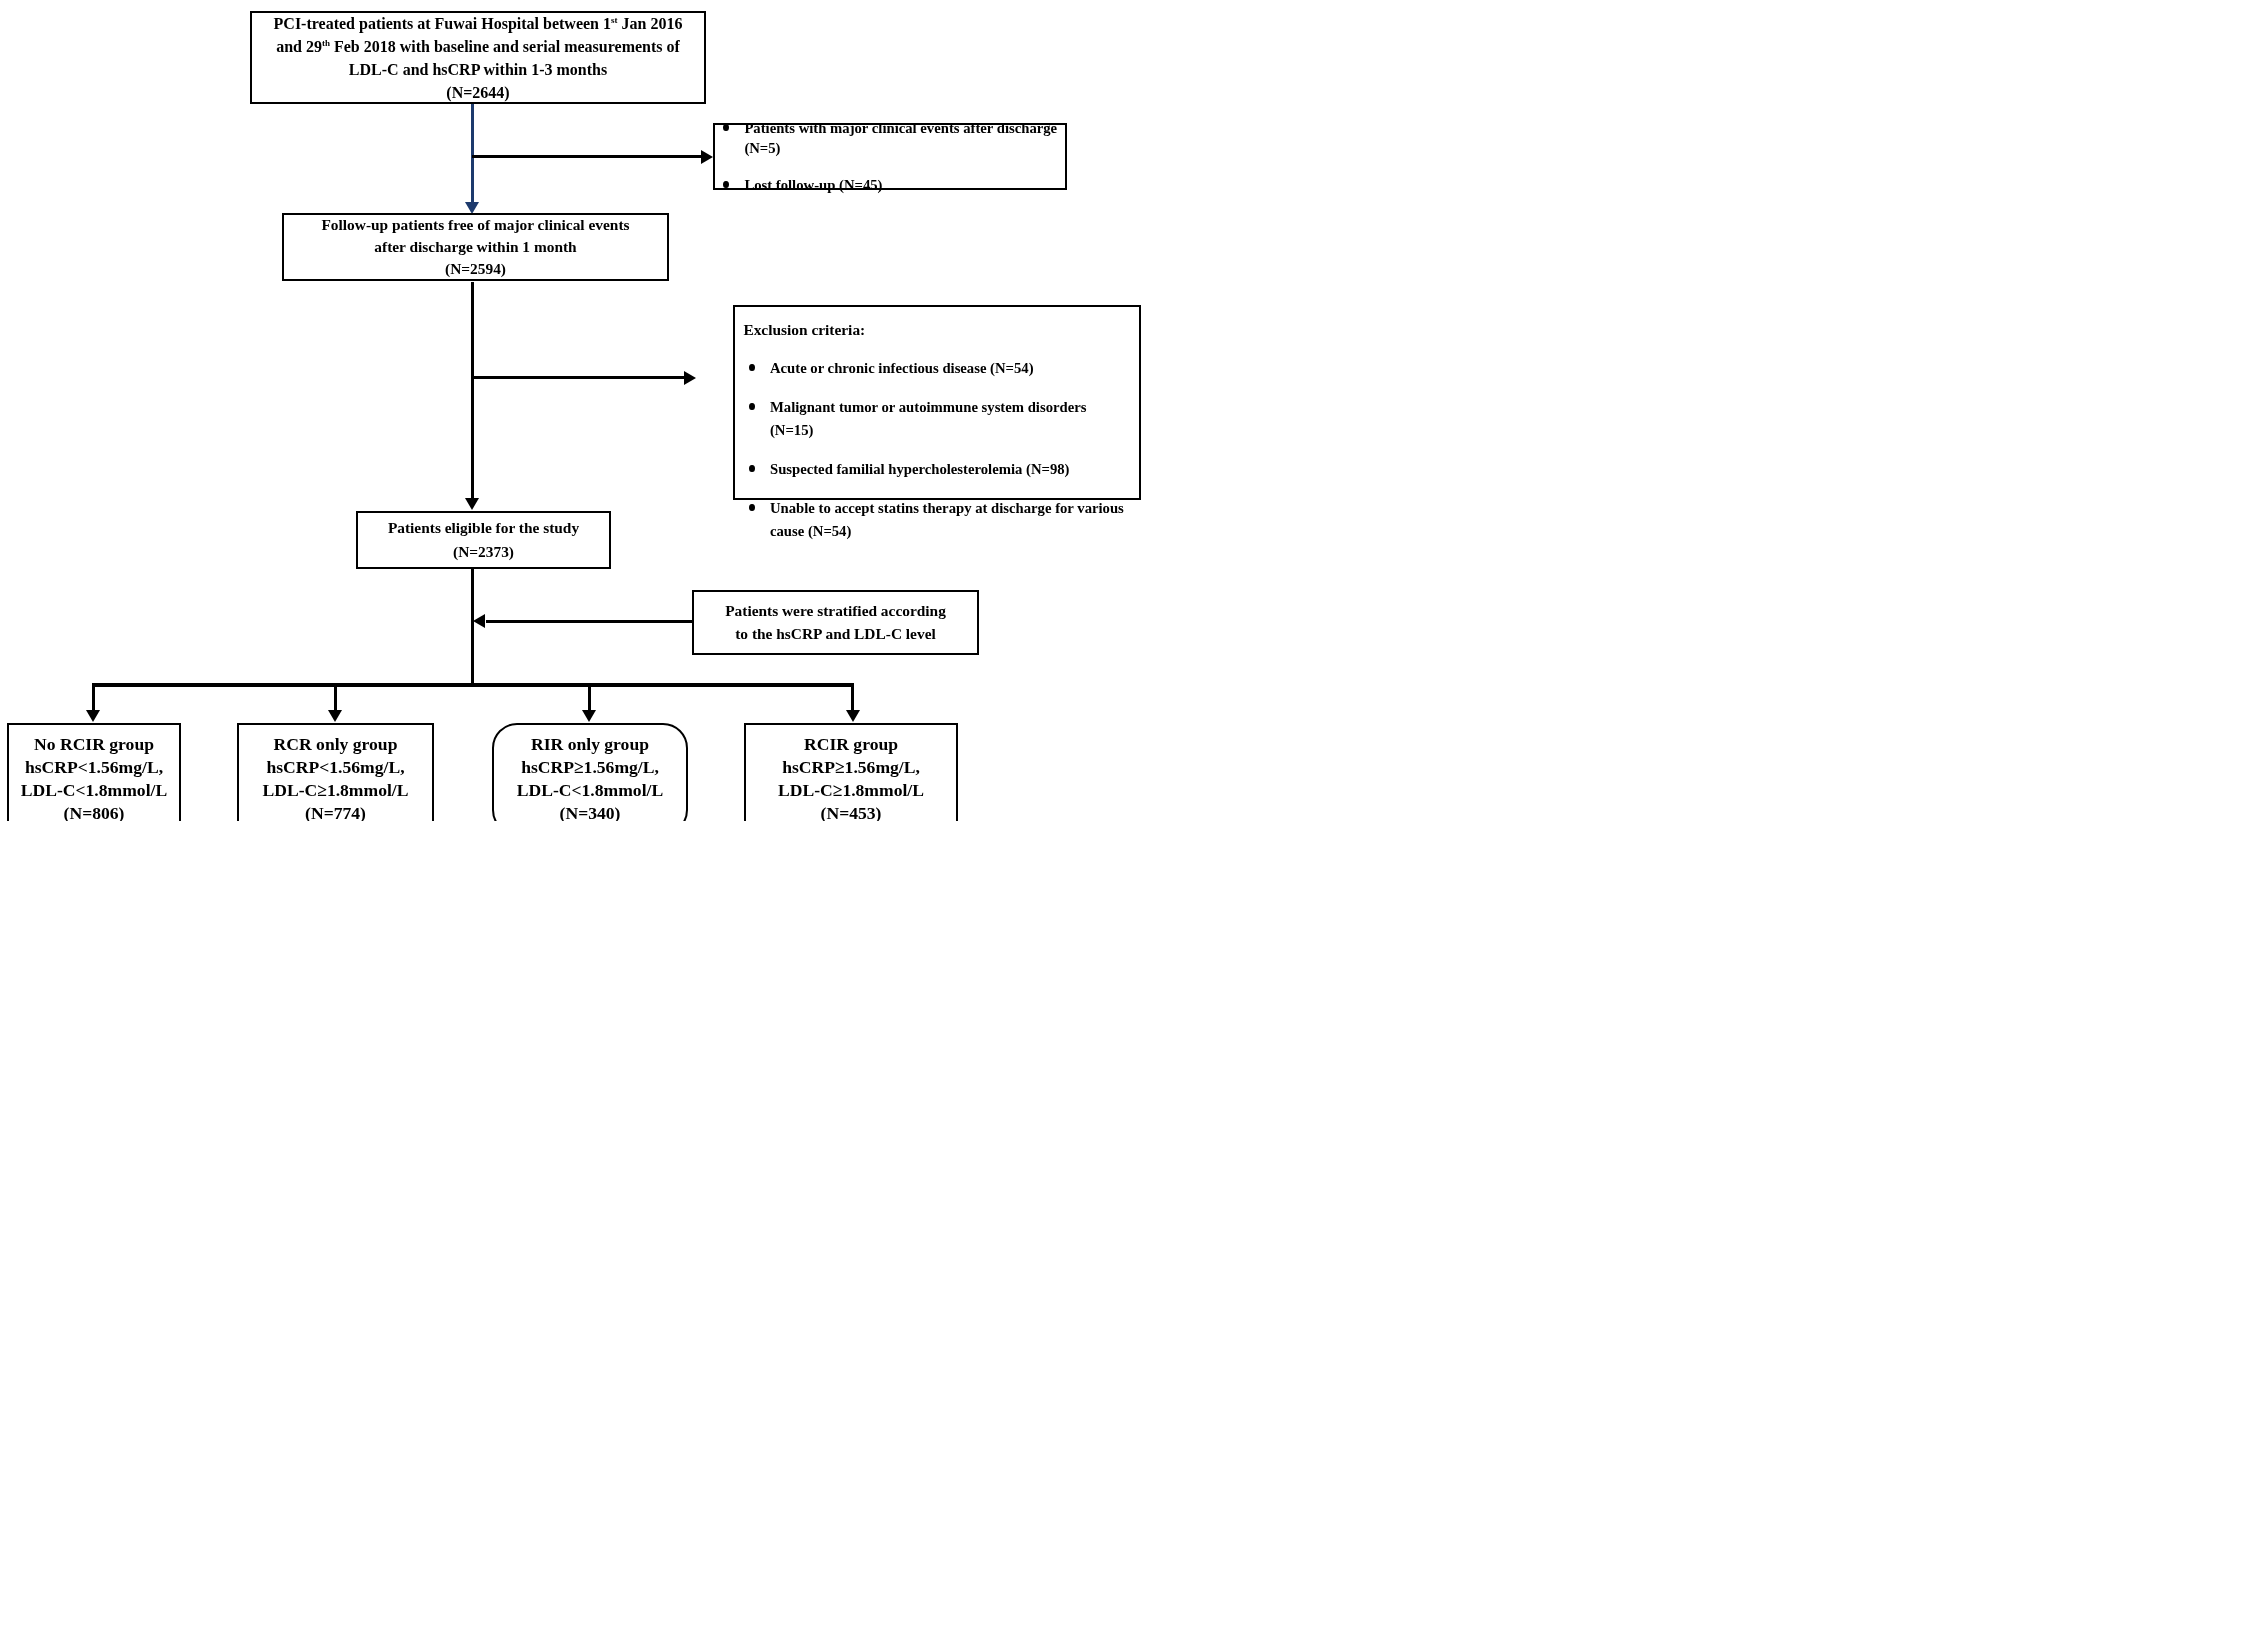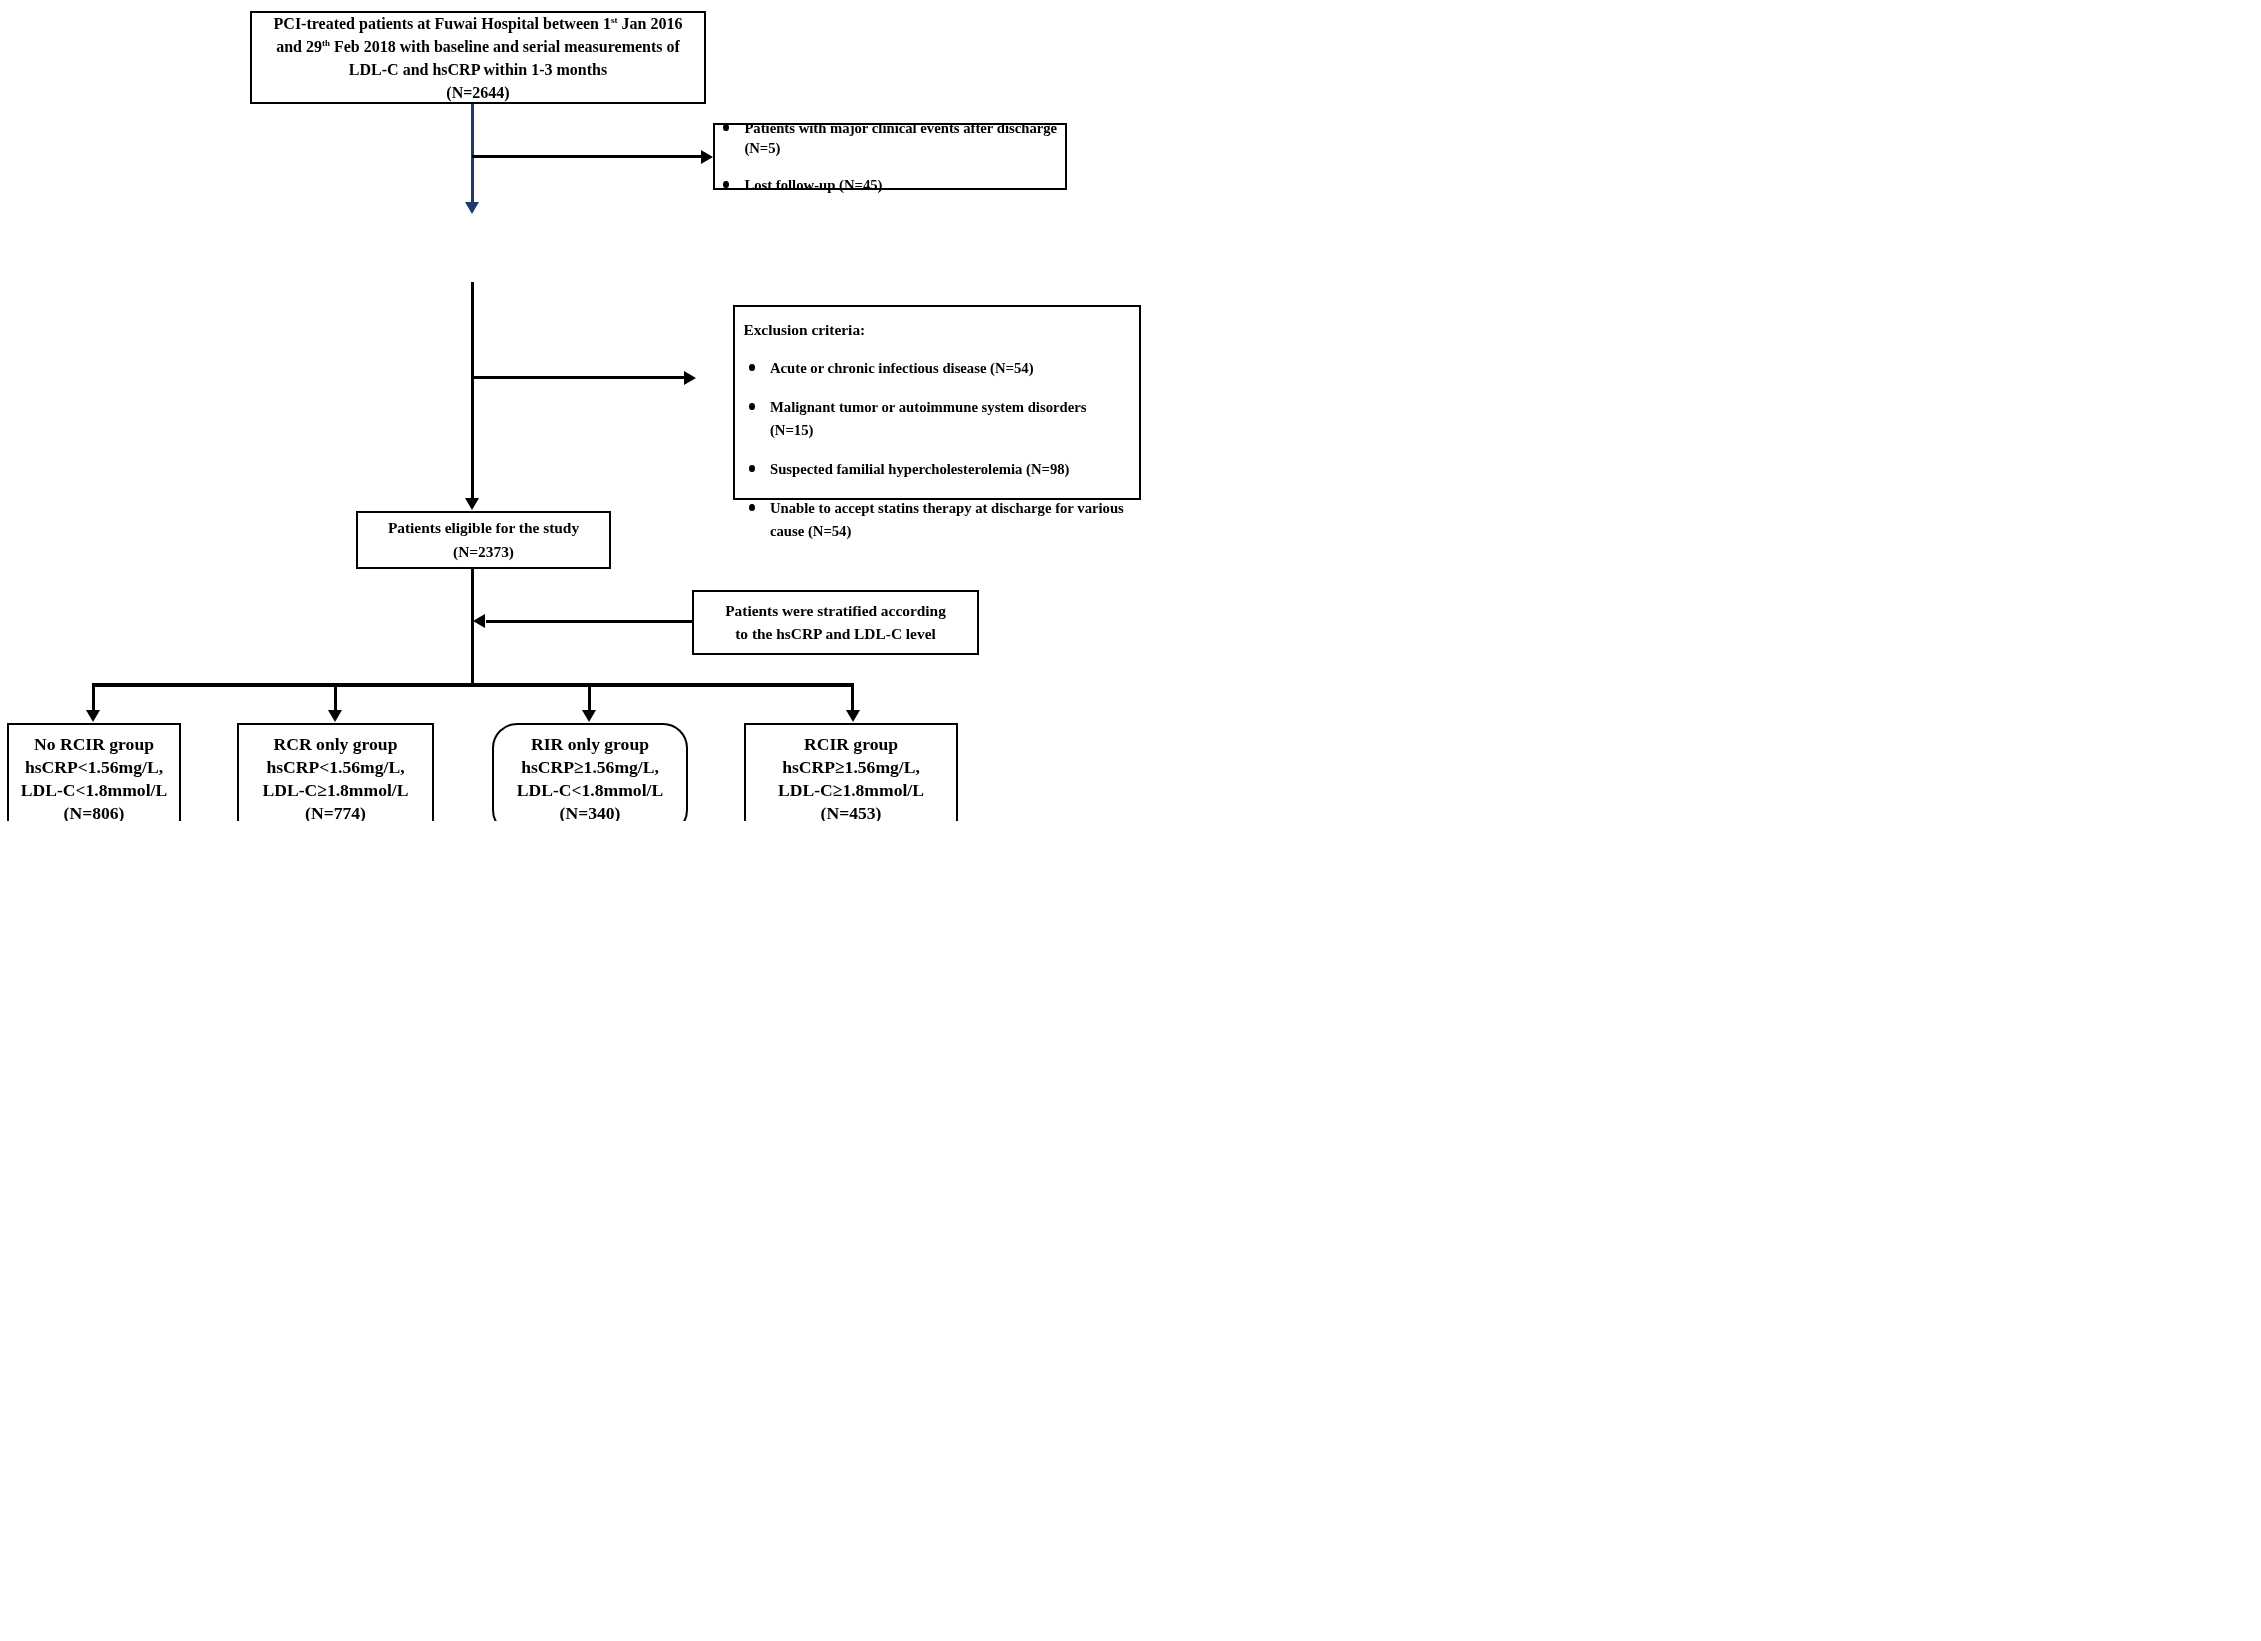--- a/index.html
+++ b/index.html
@@ -106,20 +106,25 @@
     <div class="li">
       <span class="dot"></span>
       <span class="li-text">Patients with major clinical events after discharge (N=5)</span>
     </div>
     <div class="li">
       <span class="dot"></span>
       <span class="li-text">Lost follow-up (N=45)</span>
     </div>
   </div>
 
+  <div class="box follow-box">
+    <div>Follow-up patients free of major clinical events</div>
+    <div>after discharge within 1 month</div>
+    <div>(N=2594)</div>
+  </div>
 
   <div class="box thin left-align excl-box">
     <div class="excl-heading">Exclusion criteria:</div>
     <div class="li">
       <span class="dot"></span>
       <span class="li-text">Acute or chronic infectious disease (N=54)</span>
     </div>
     <div class="li">
       <span class="dot"></span>
       <span class="li-text">Malignant tumor or autoimmune system disorders (N=15)</span>

